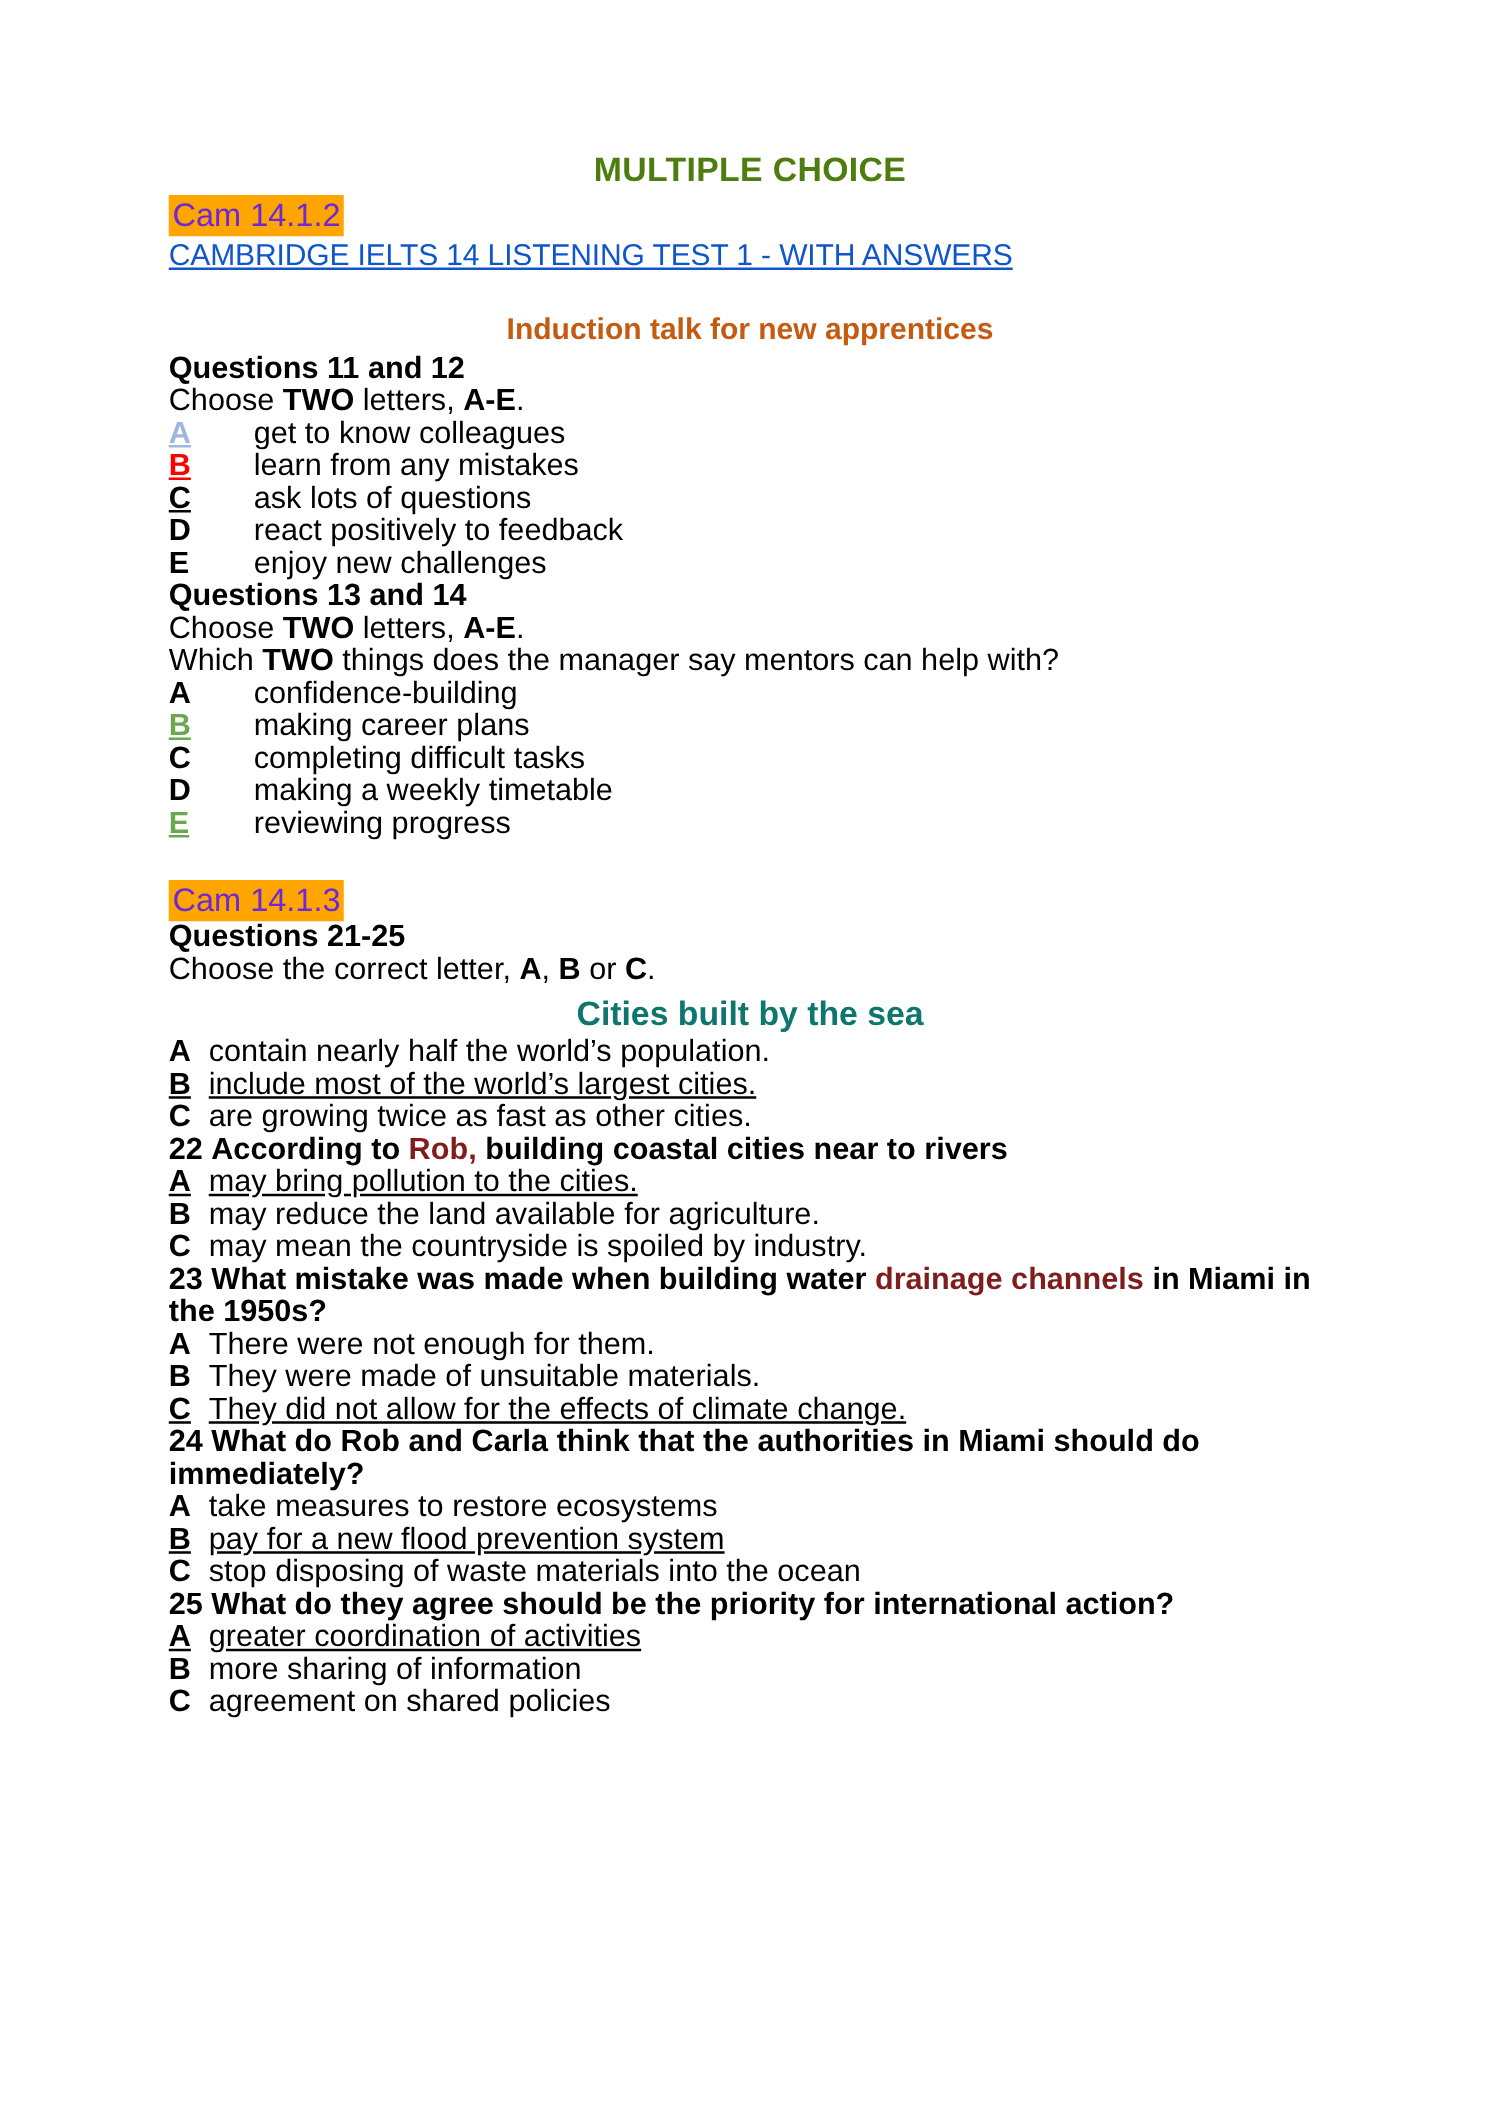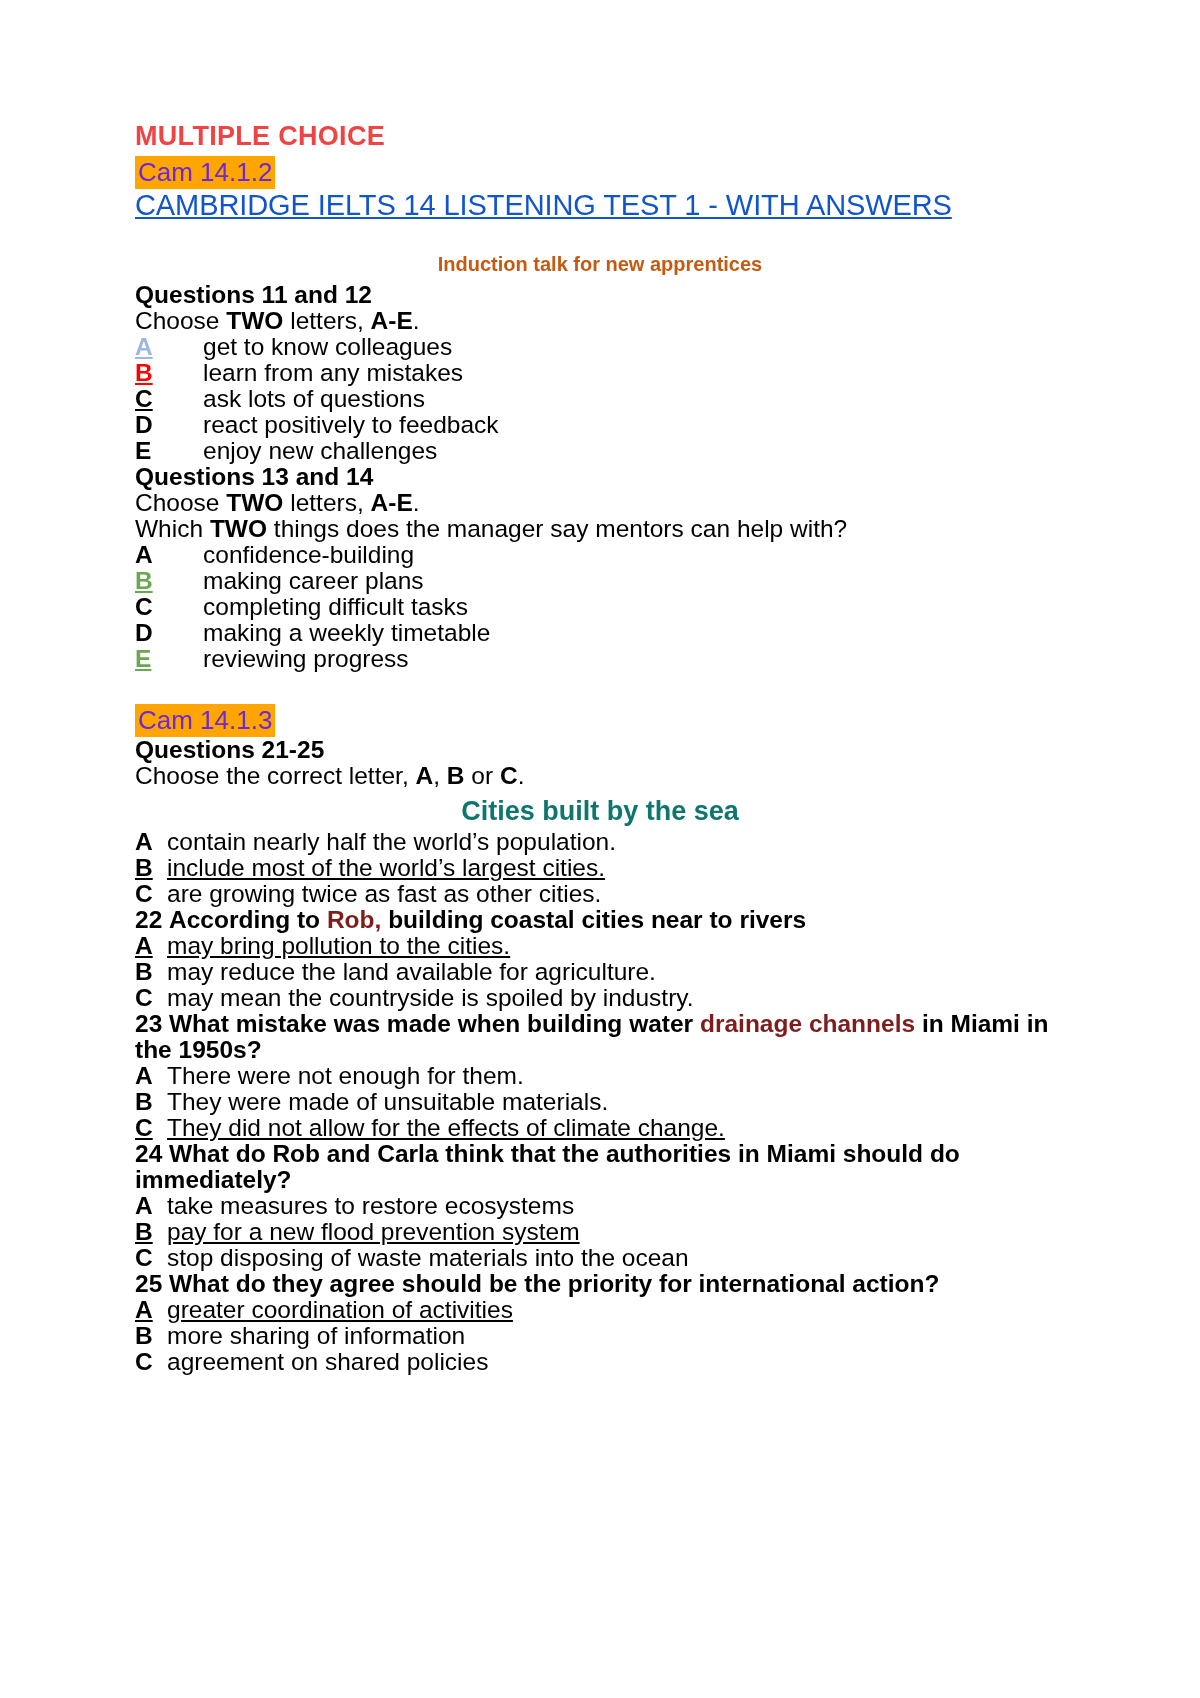--- a/index.html
+++ b/index.html
@@ -30,22 +30,22 @@
   .line {
     font-size: 24.5px;
     line-height: 26px;
     white-space: pre-wrap;
   }
   .b { font-weight: bold; }
   .u { text-decoration: underline; }
 
   
   .main-title {
-    text-align: left;
-    color: #ef4444;
+    text-align: center;
+    color: #4d7c0f;
     font-weight: bold;
     font-size: 27px;
     line-height: 32px;
     letter-spacing: 0.3px;
     margin-bottom: 4px;
   }
   .hl-tag {
     display: inline-block;
     background: #FFA500;
     color: #6d28d9;
@@ -54,29 +54,29 @@
     padding: 1px 3px 2px 3px;
   }
   .tag-row { margin-top: 2px; }
   .link-row {
     margin-top: 1px;
     margin-bottom: 2px;
   }
   .doc-link {
     color: #1155CC;
     text-decoration: underline;
-    font-size: 29px;
+    font-size: 24px;
     line-height: 30px;
     letter-spacing: -0.1px;
   }
   .section-title {
     text-align: center;
     color: #C55A11;
     font-weight: bold;
-    font-size: 20px;
+    font-size: 24px;
     line-height: 28px;
     margin-top: 30px;
     margin-bottom: 4px;
   }
   .green-title {
     text-align: center;
     color: #0f766e;
     font-weight: bold;
     font-size: 27px;
     line-height: 32px;

